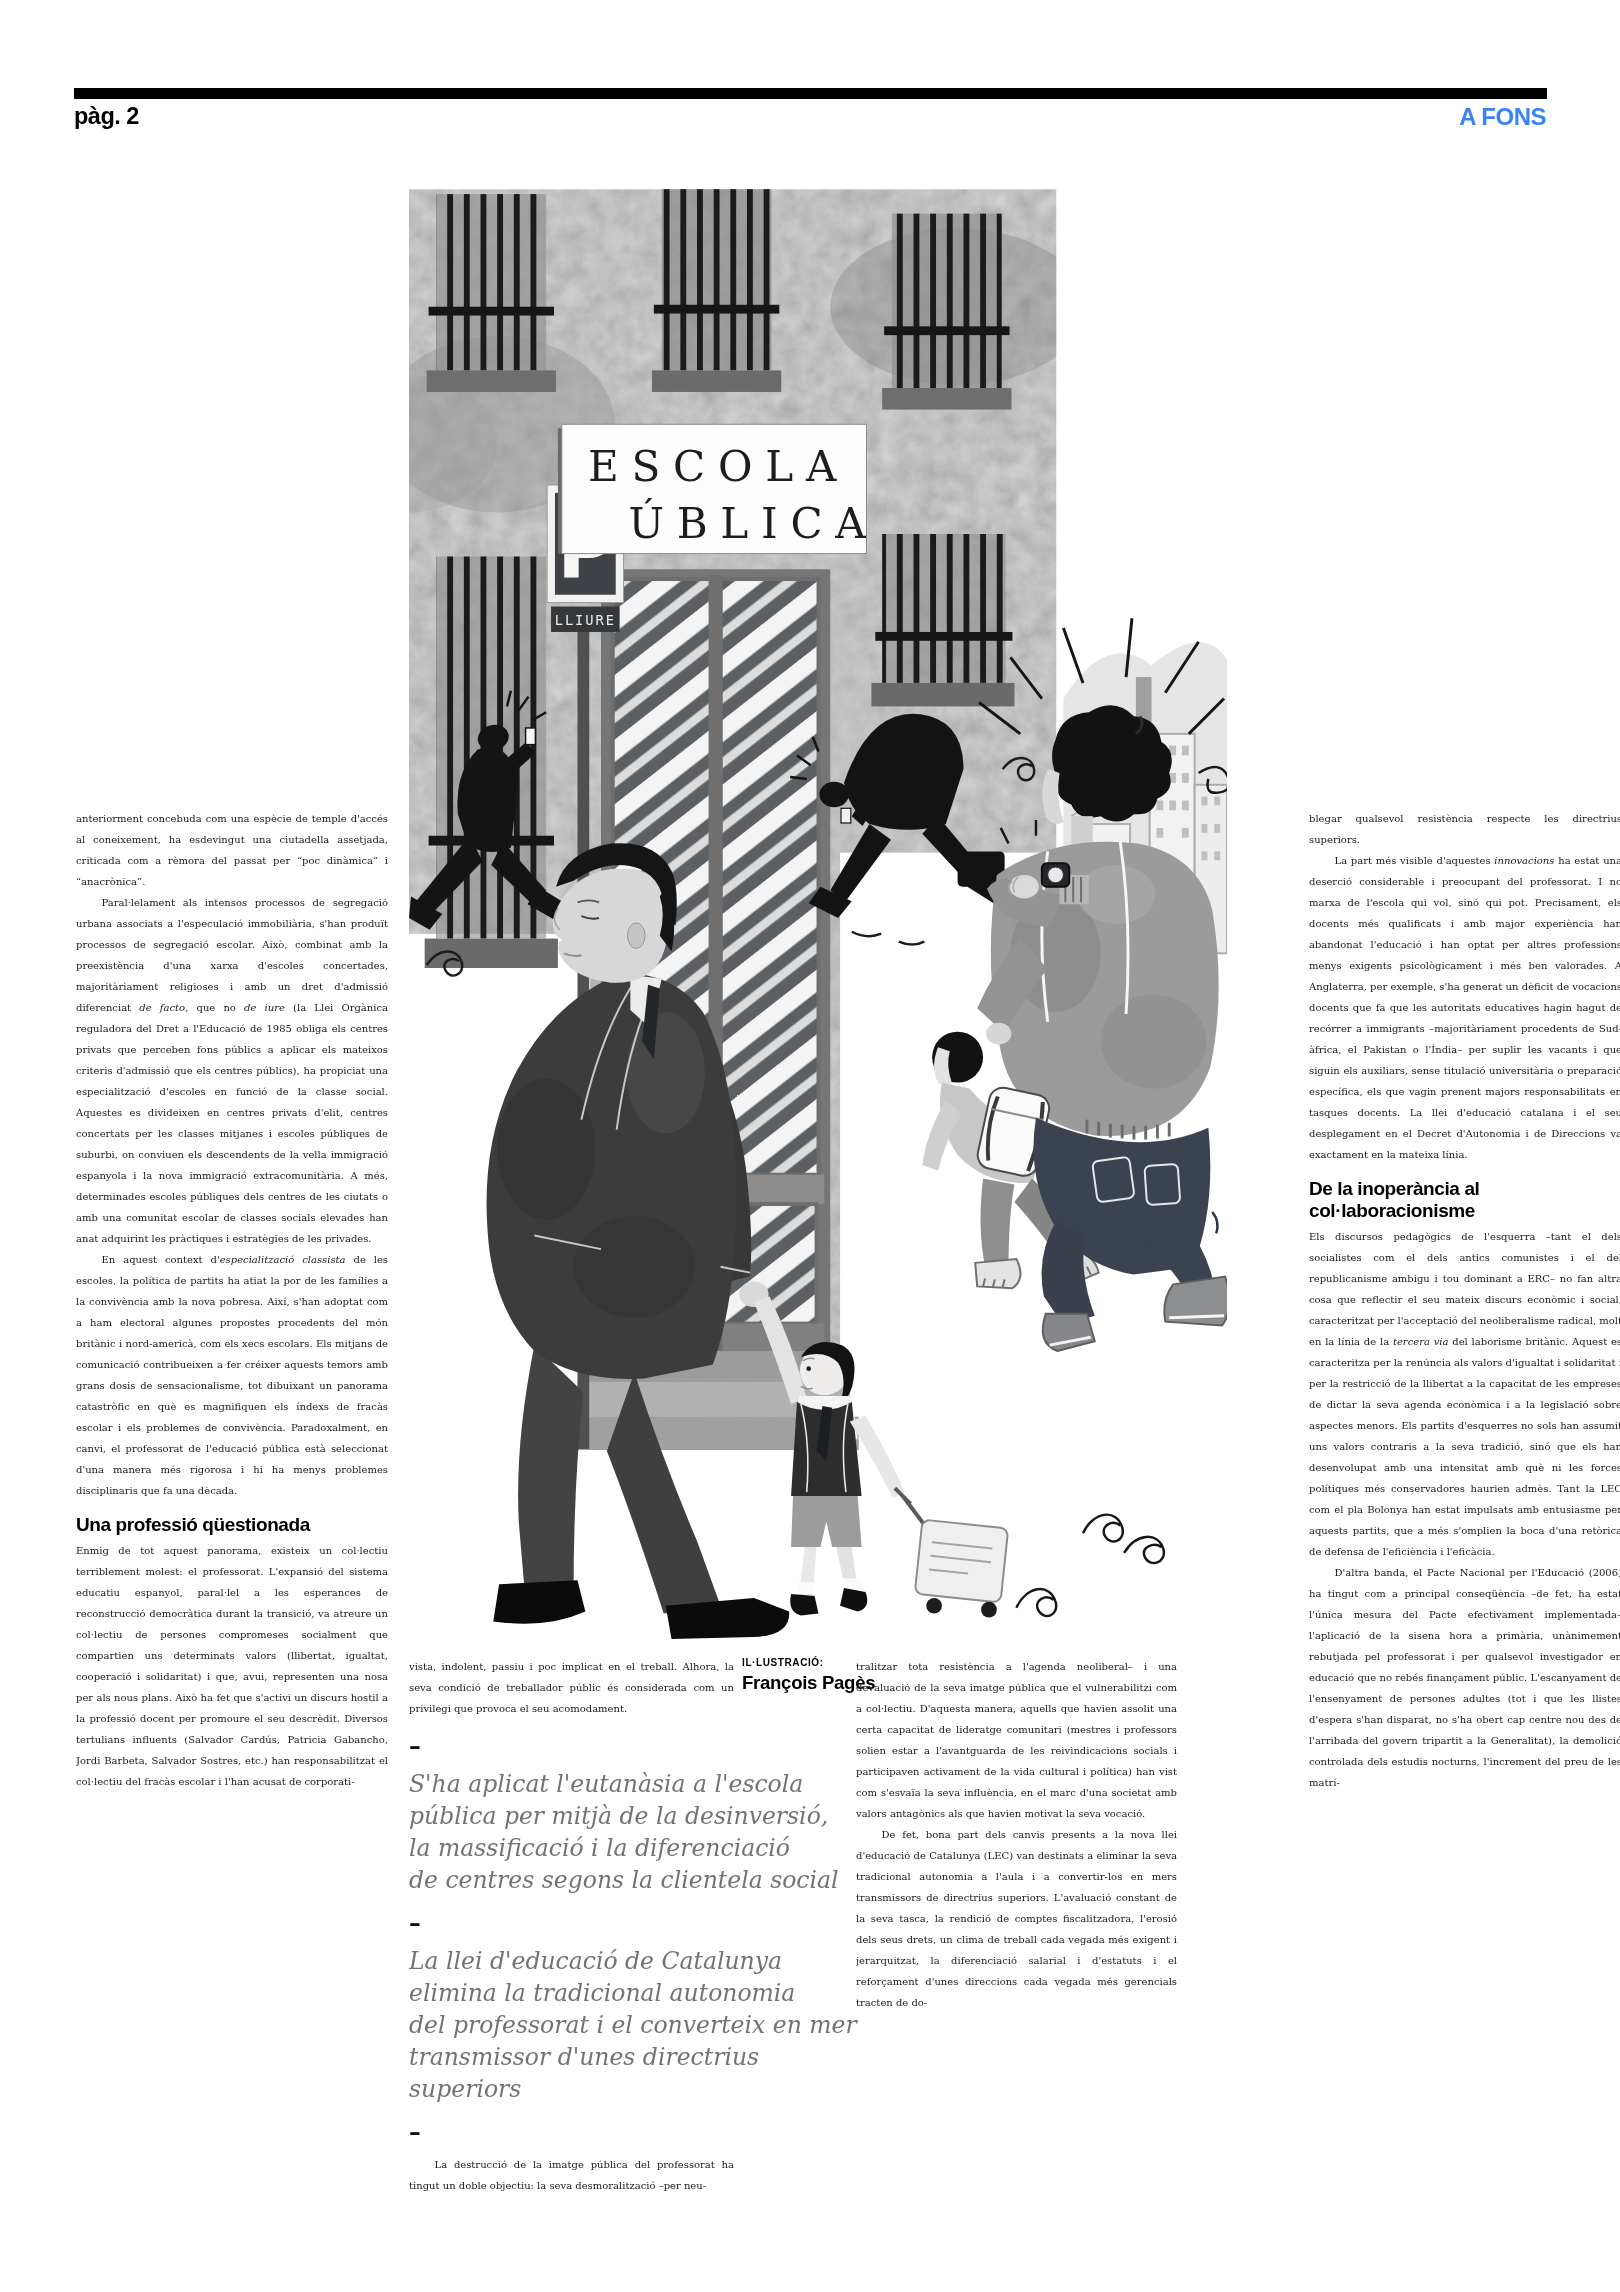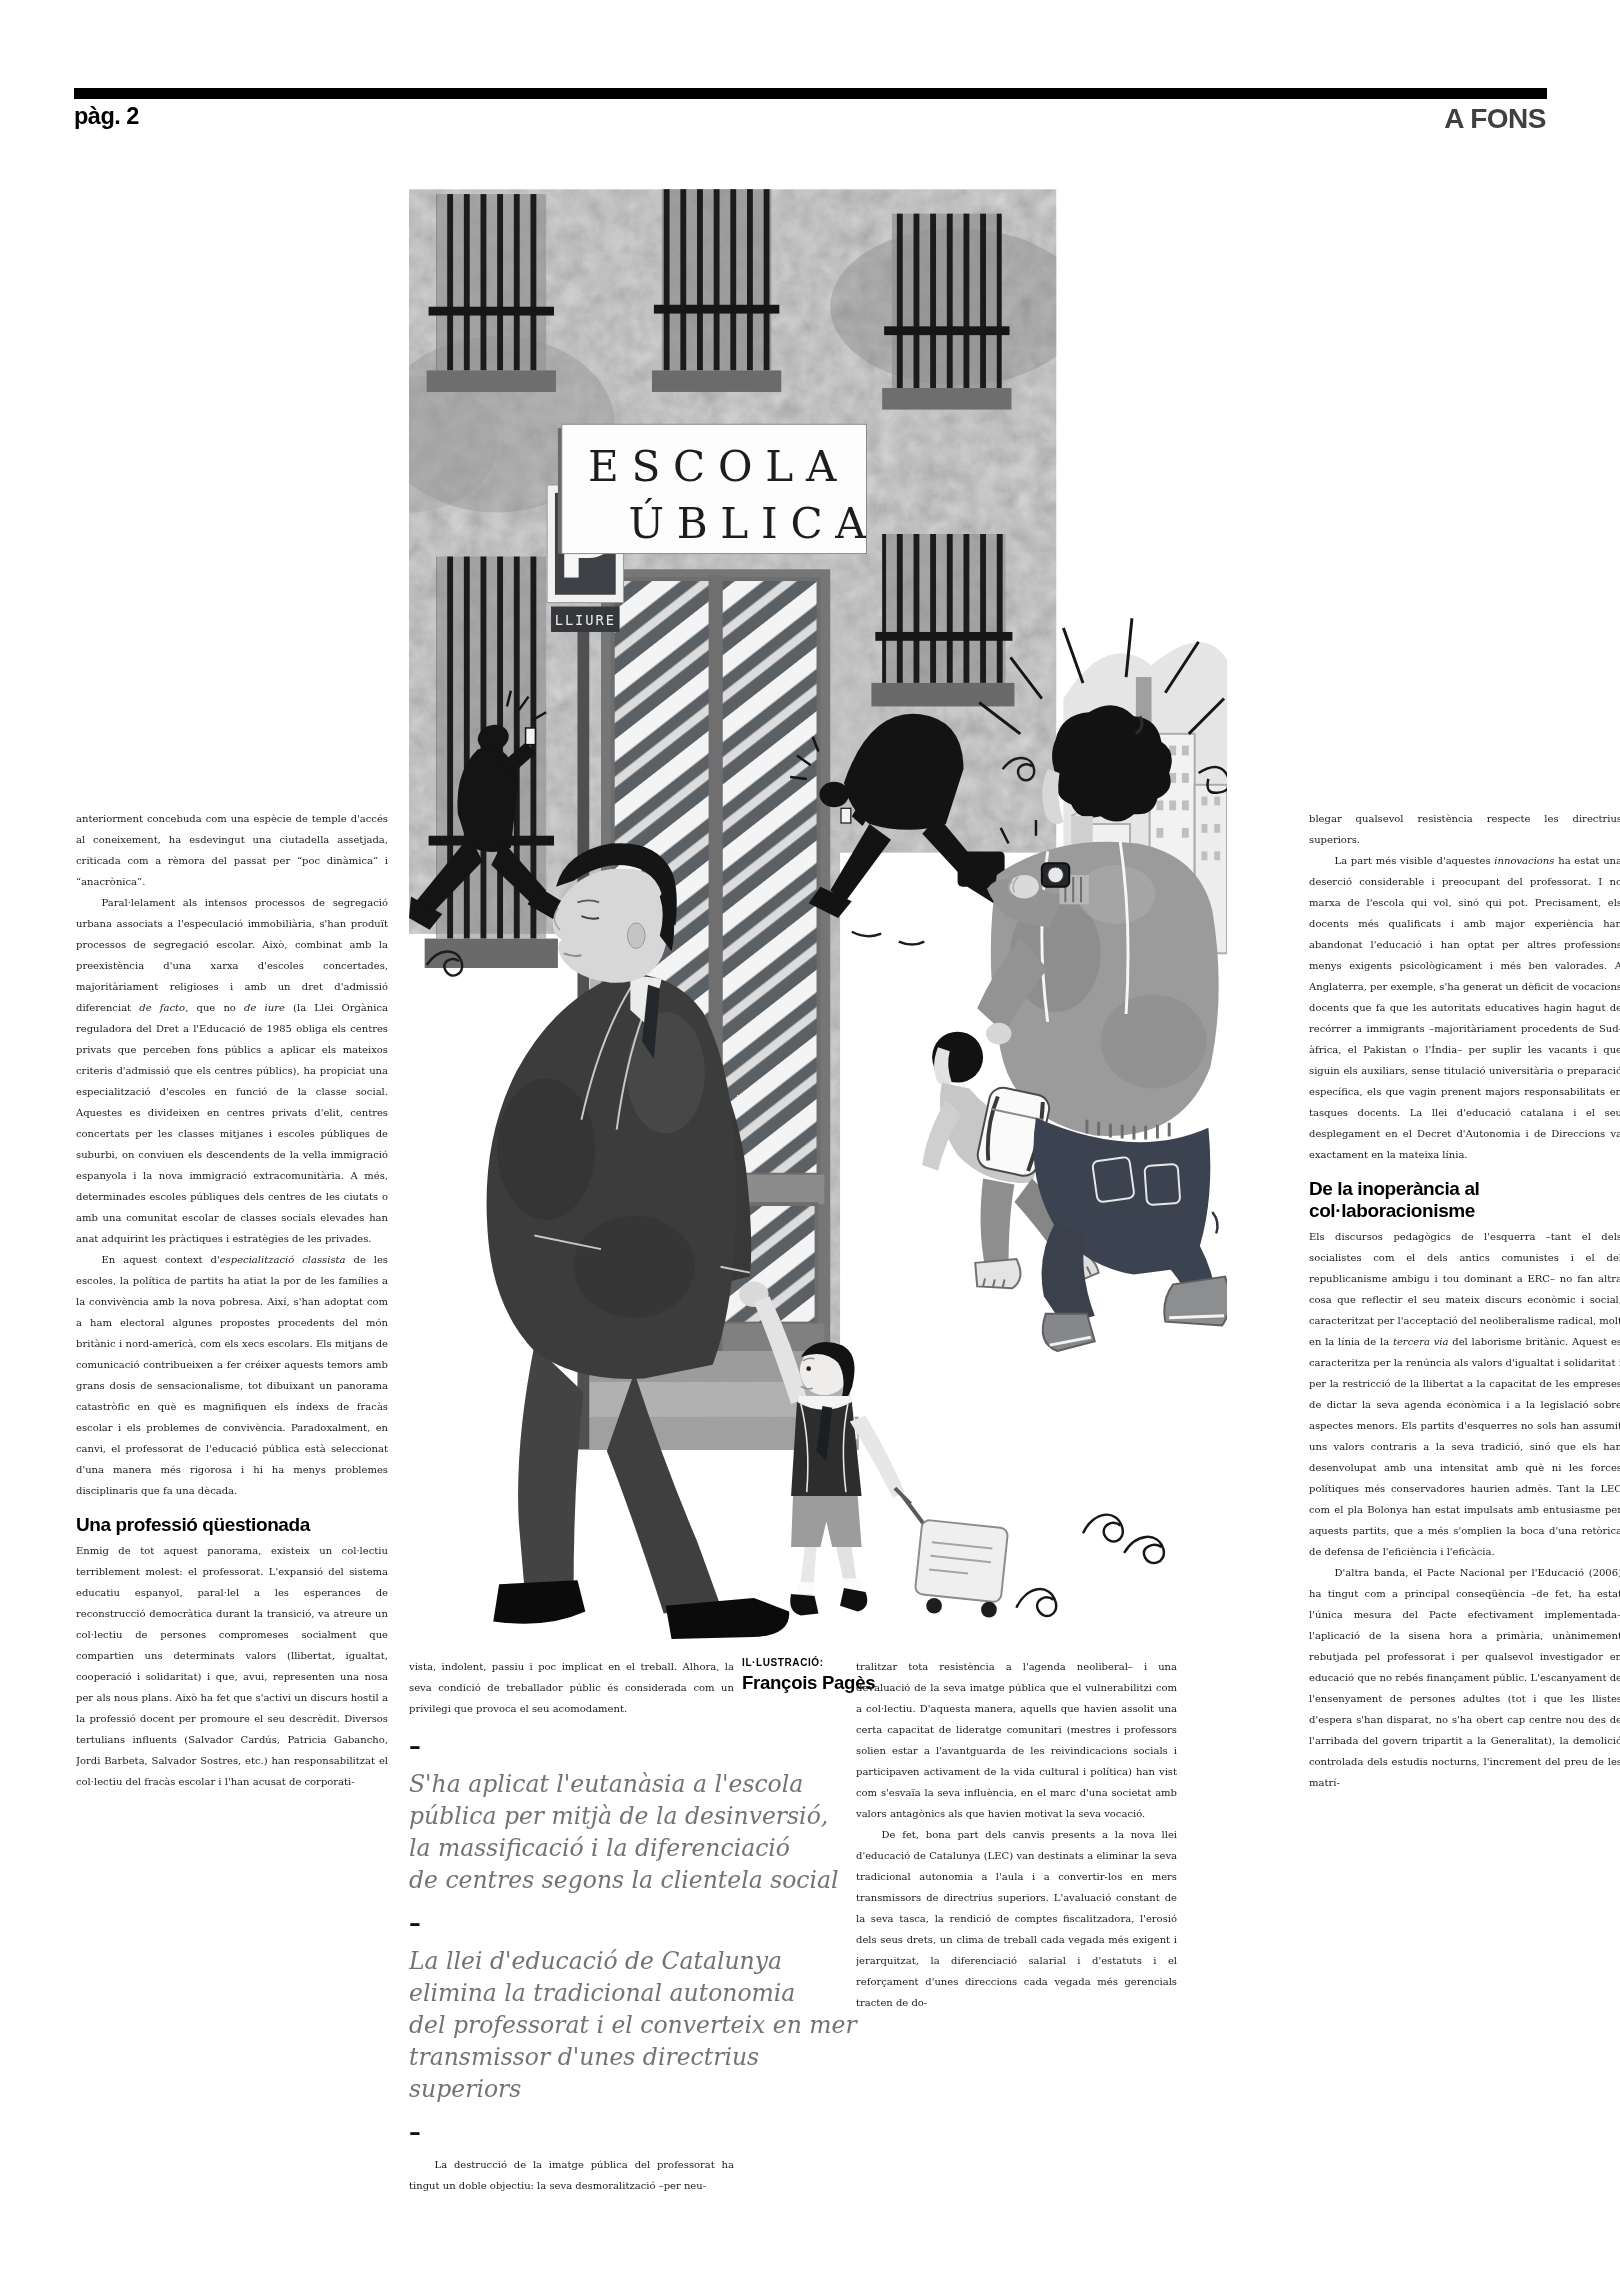--- a/index.html
+++ b/index.html
@@ -3,21 +3,21 @@
 <meta charset="utf-8">
 <style>
   html,body{margin:0;padding:0;background:#ffffff;}
   .page{position:relative;width:1620px;height:2293px;background:#fff;overflow:hidden;
         font-family:"DejaVu Serif",serif;color:#1a1a1a;}
   
   .top-rule{position:absolute;left:74px;top:88px;width:1473px;height:10.8px;background:#000;}
   .page-label{position:absolute;left:74px;top:103px;font-family:"Liberation Sans",sans-serif;
         font-weight:bold;font-size:23.5px;letter-spacing:-0.5px;color:#000;}
   .section-label{position:absolute;right:74px;top:103px;font-family:"Liberation Sans",sans-serif;
-        font-weight:bold;font-size:28px;letter-spacing:-0.5px;color:#404040;}
+        font-weight:bold;font-size:24px;letter-spacing:-0.5px;color:#3b82f6;}
   
   .col{position:absolute;overflow:hidden;}
   #col1{left:76px;top:808px;width:312px;height:1415px;}
   #col2{left:409px;top:1656px;width:472px;height:568px;}
   #col3{left:856px;top:1656px;width:321px;height:568px;}
   #col4{left:1309px;top:808px;width:313px;height:1415px;}
   .body-p{margin:0;font-size:10px;line-height:21px;text-align:justify;color:#191919;}
   .body-p.indent{text-indent:25.5px;}
   .col-heading{margin:12.7px 0 3.9px 0;font-family:"Liberation Sans",sans-serif;font-weight:bold;
         font-size:19px;letter-spacing:-0.4px;color:#000;}

